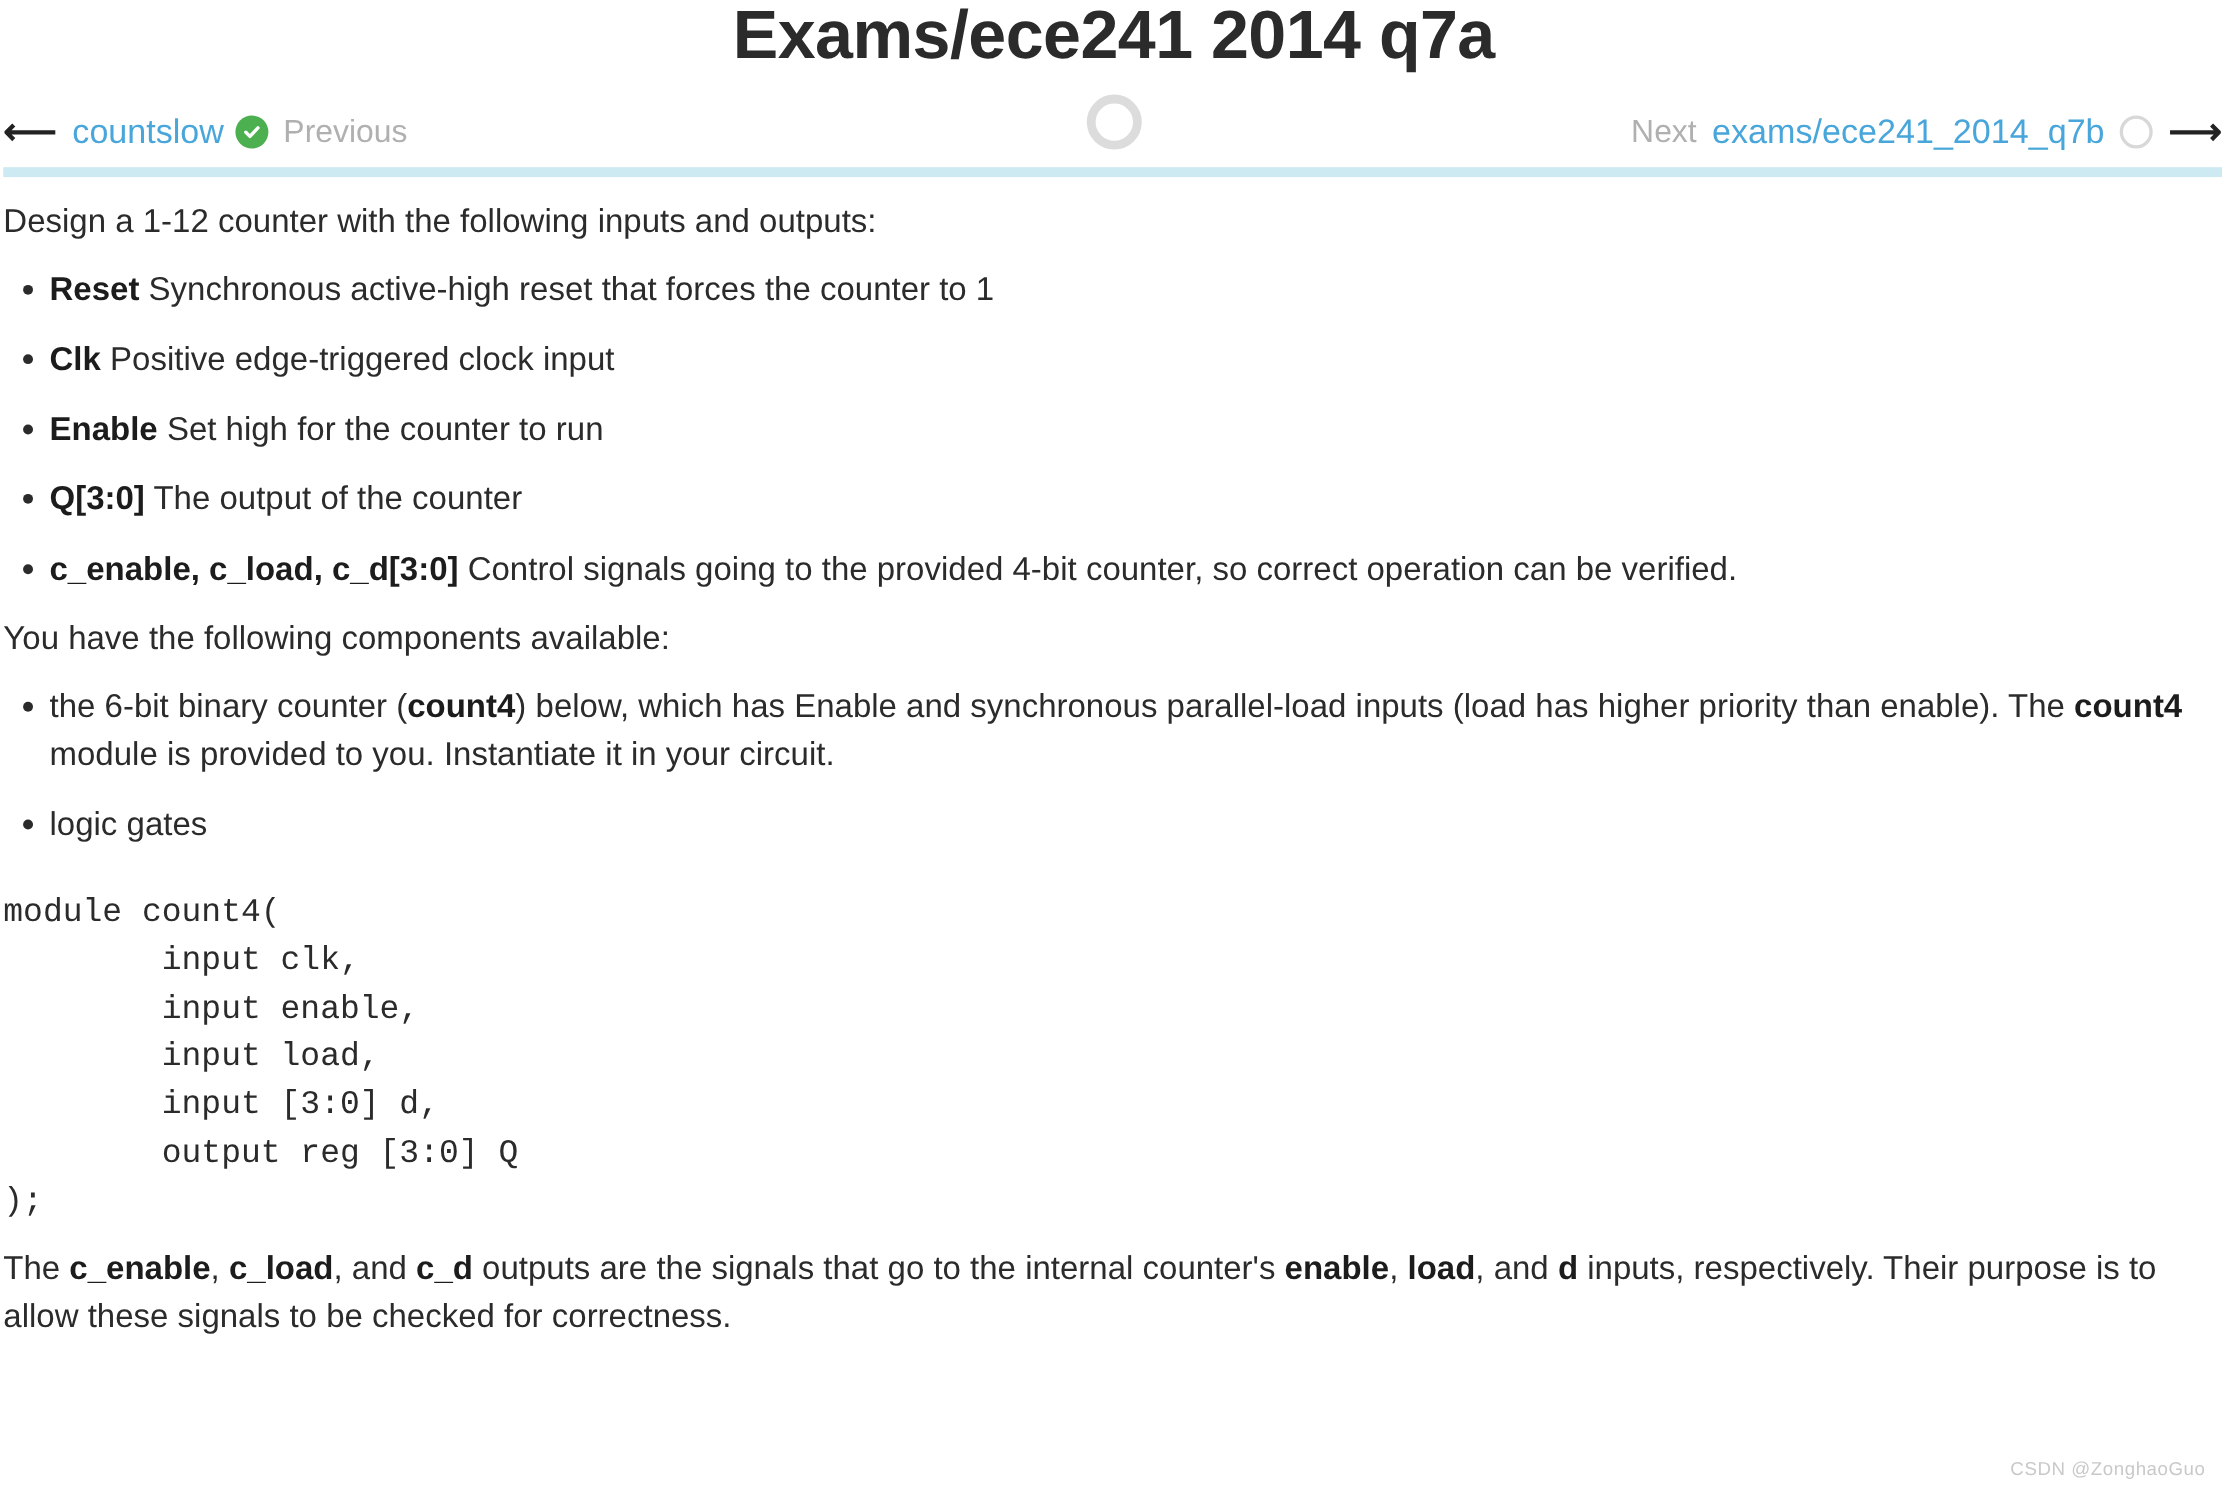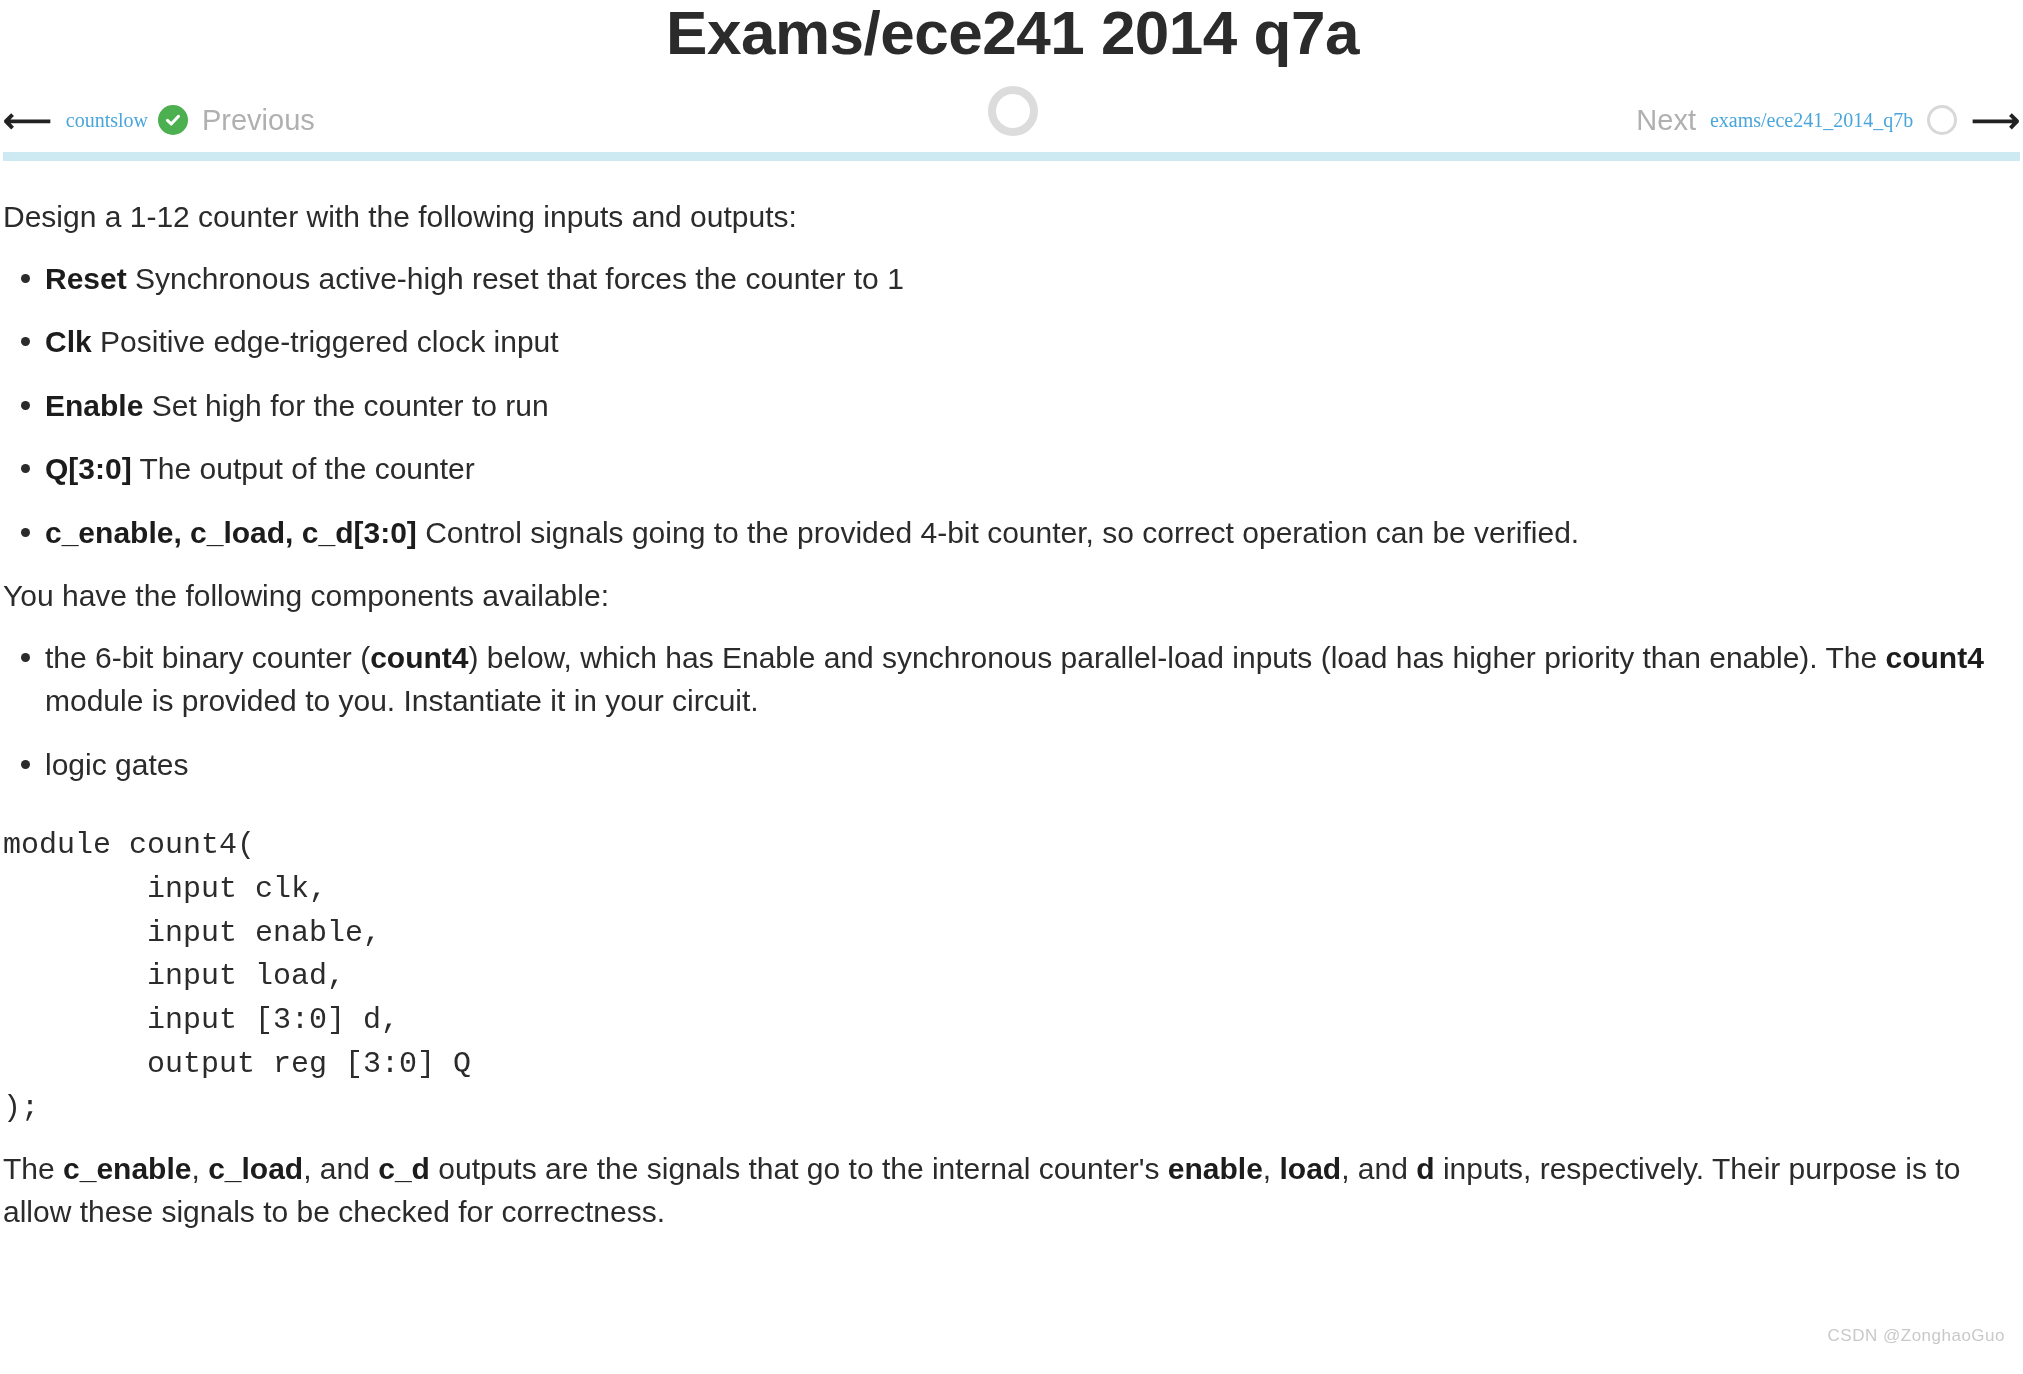--- a/index.html
+++ b/index.html
@@ -69,25 +69,24 @@
   .nav-spacer { flex: 1 1 auto; }
 
   .arrow-glyph {
     font-size: 34px;
     line-height: 1;
     color: #222;
     font-weight: 700;
     display: inline-block;
   }
   .nav-link {
-    font-size: 20px;
+    font-size: 31px;
     color: #49a6da;
     text-decoration: none;
     white-space: nowrap;
-    font-family: Liberation Serif, serif;
   }
   .nav-label {
     font-size: 29px;
     color: #b0b0b0;
     white-space: nowrap;
     text-align: right;
   }
   .check-badge {
     width: 30px;
     height: 30px;
@@ -103,21 +102,21 @@
 
   .rule {
     height: 9px;
     background: #cde9f2;
     width: 100%;
     margin: 4px 0 0 0;
   }
 
   
   .content {
-    padding: 18px 0 0 0;
+    padding: 3px 0 0 0;
     font-size: 30px;
     line-height: 1.45;
     color: #2b2b2b;
   }
   .content p {
     margin: 16px 0 18px 0;
   }
   .content ul {
     margin: 10px 0 18px 0;
     padding-left: 42px;

